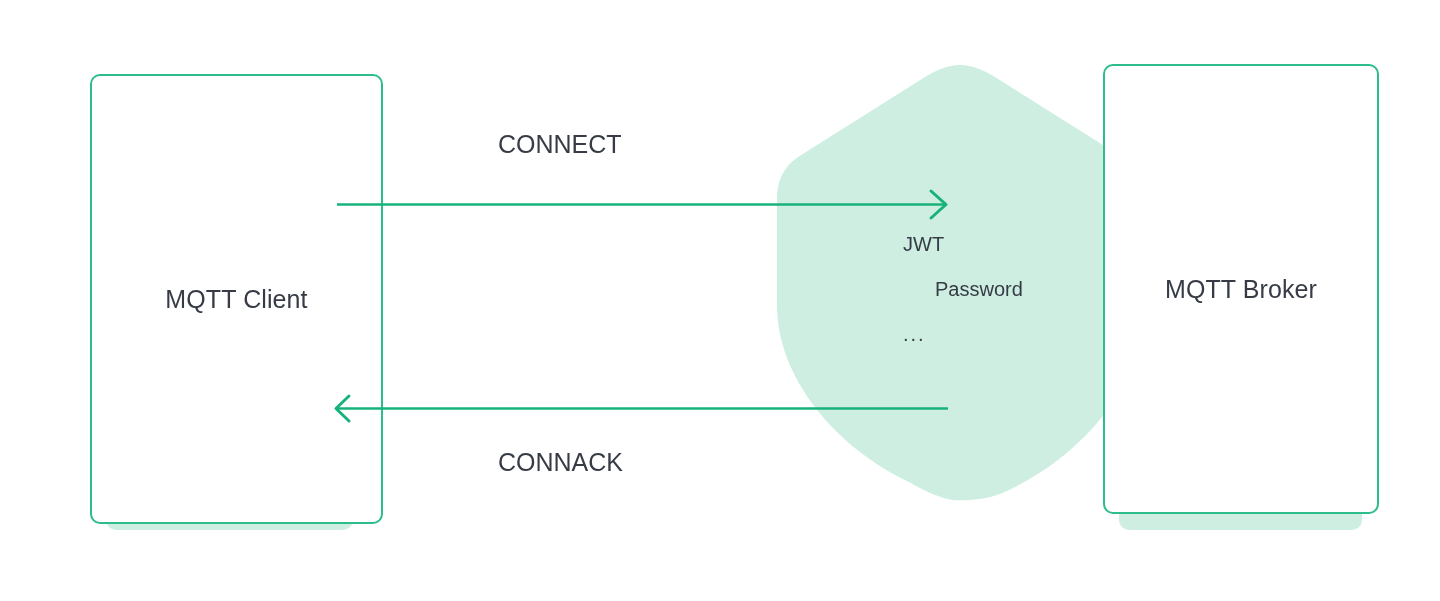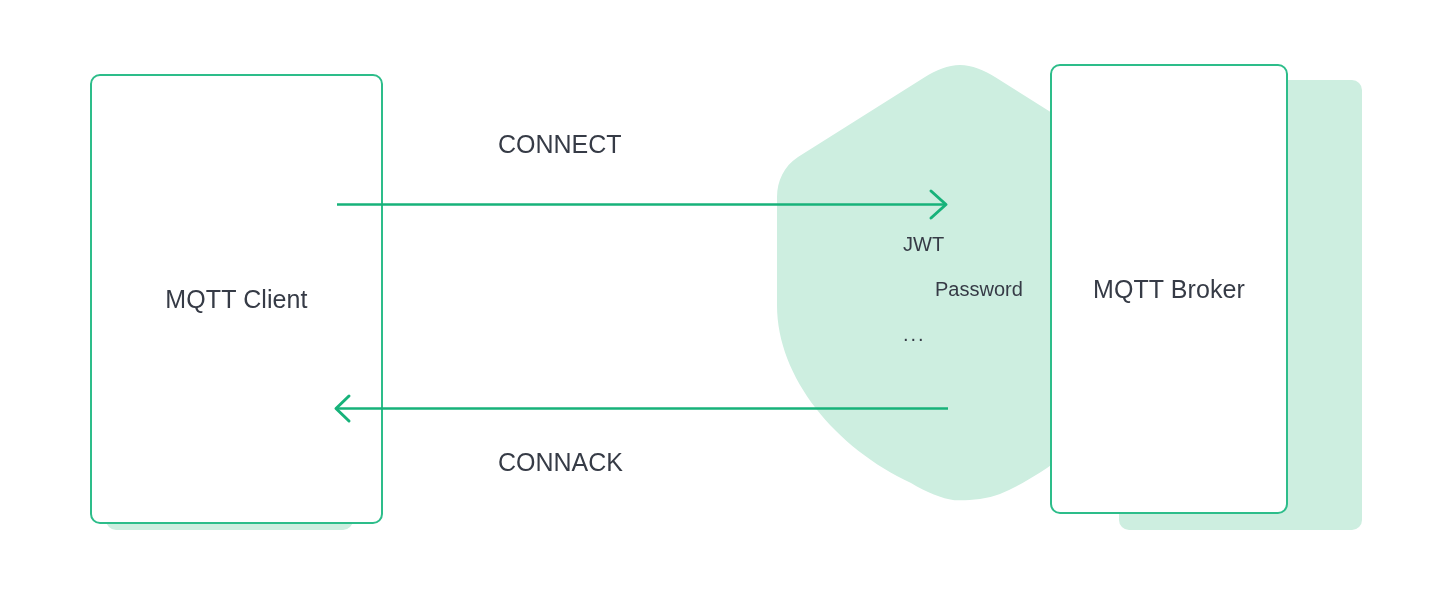--- a/index.html
+++ b/index.html
@@ -38,21 +38,21 @@
   }
   .node-label {
     font-size: 25px;
     color: #363b46;
     letter-spacing: 0.1px;
     white-space: nowrap;
   }
 
   #client-box   { left: 90px;  top: 64px; width: 293px; height: 450px; margin-top: 10px; }
   #client-shdw  { left: 106px; top: 80px; width: 247px; height: 450px; }
-  #broker-box   { left: 1050px; top: 64px; width: 238px; height: 450px; }
+  #broker-box   { left: 1103px; top: 64px; width: 276px; height: 450px; }
   #broker-shdw  { left: 1119px; top: 80px; width: 243px; height: 450px; }
 
   
   #shield-wrap {
     position: absolute;
     left: 0; top: 0;
     width: 1440px; height: 601px;
     z-index: 2;
     pointer-events: none;
   }

